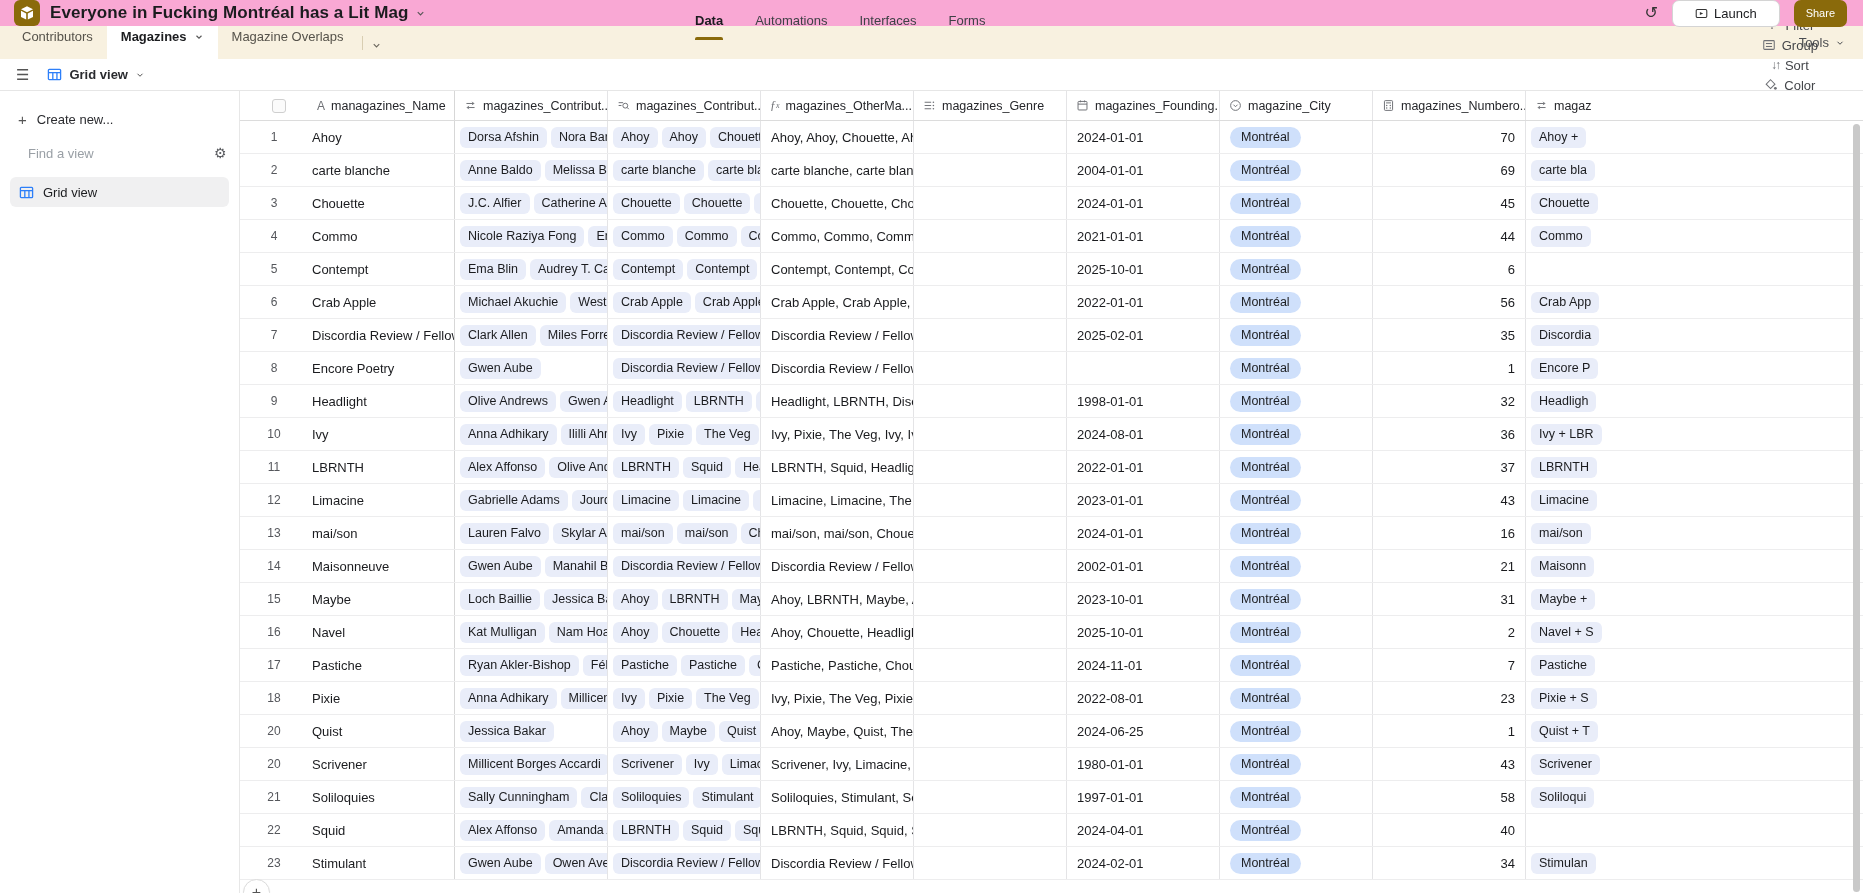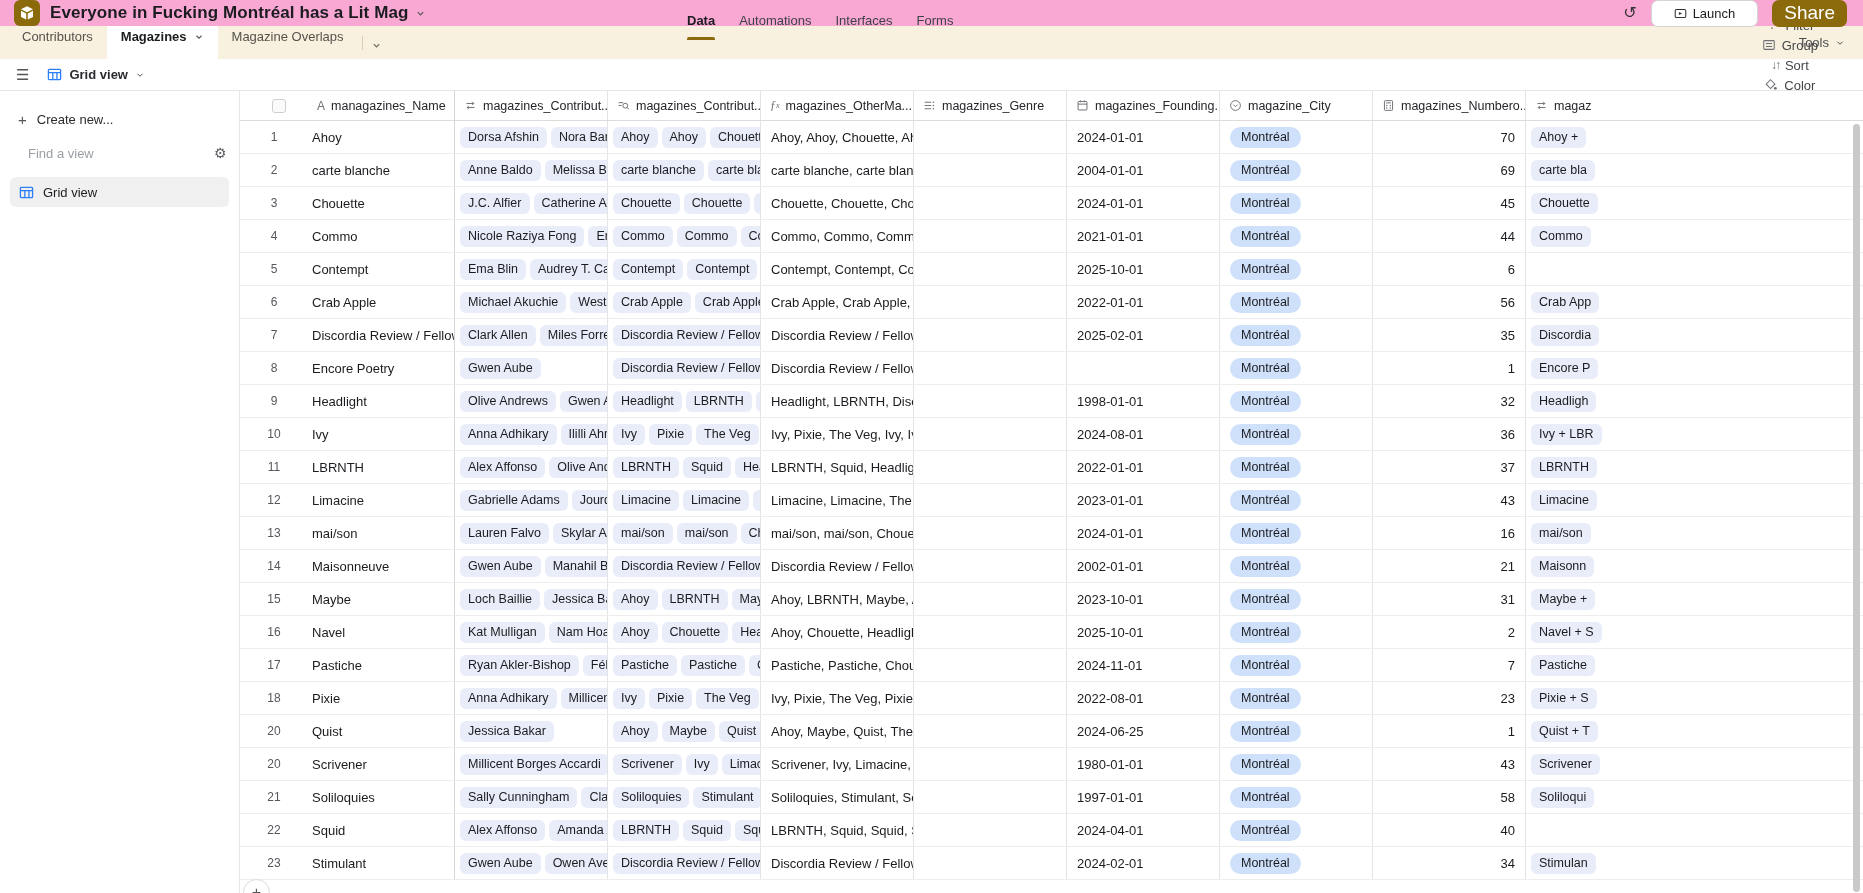--- a/index.html
+++ b/index.html
@@ -18,29 +18,29 @@
     font-family:"Liberation Sans","DejaVu Sans",sans-serif;color:var(--txt);}
   .app{width:1863px;height:893px;display:flex;flex-direction:column;}
 
   
   .topbar{height:26px;background:#f9a8d4;display:flex;align-items:center;position:relative;flex-shrink:0;}
   .logo{width:26px;height:26px;border-radius:6px;background:var(--accent);margin-left:14px;
     display:flex;align-items:center;justify-content:center;flex-shrink:0;}
   .title{font-size:17px;font-weight:bold;margin-left:10px;letter-spacing:.1px;}
   .title-chev{margin-left:7px;color:#555;display:flex;}
   .topnav{position:absolute;left:687px;top:0;height:40px;display:flex;align-items:center;gap:24px;}
-  .topnav .nav-item{font-size:13px;color:#3f4146;height:40px;display:flex;align-items:center;position:relative;cursor:default;}
+  .topnav .nav-item{font-size:13px;color:#3f4146;height:40px;display:flex;align-items:center;position:relative;cursor:default;margin-left:8px;}
   .topnav .nav-item.active{color:#1b1c1f;font-weight:bold;}
   .topnav .nav-item.active:after{content:"";position:absolute;left:0;right:0;bottom:0;height:3px;background:var(--accent);border-radius:2px 2px 0 0;}
   .top-right{margin-left:auto;display:flex;align-items:center;gap:14px;padding-right:16px;}
   .hist{font-size:16px;color:#333;line-height:1;}
   .btn-launch{display:flex;align-items:center;gap:6px;border:1px solid #d4d4d4;border-radius:7px;
     background:#fff;height:27px;padding:0 22px;font-size:13px;color:#1b1c1f;}
   .btn-share{background:var(--accent);color:#fff;border-radius:7px;height:27px;padding:0 12px;
-    font-size:19px;display:flex;align-items:center;border:none;}
+    font-size:11px;display:flex;align-items:center;border:none;}
 
   
   .tabbar{height:33px;background:var(--tan);display:flex;align-items:flex-end;flex-shrink:0;}
   .tabs{display:flex;align-items:flex-end;height:33px;padding-left:8px;}
   .tab{height:45px;display:flex;align-items:center;padding:0 14px;font-size:13px;color:#55524a;}
   .tab.active{background:#fff;border-radius:7px 7px 0 0;color:#1b1c1f;font-weight:bold;gap:7px;}
   .tab-sep{width:1px;height:14px;background:#d9ceb2;margin:0 4px 9px 4px;}
   .tab-add-chev{color:#6b675d;margin:0 8px 8px 4px;display:flex;}
   .tools{margin-left:auto;display:flex;align-items:center;gap:6px;font-size:13px;color:#4a4c50;padding:0 18px 0 0;height:33px;justify-content:space-between;}
 

